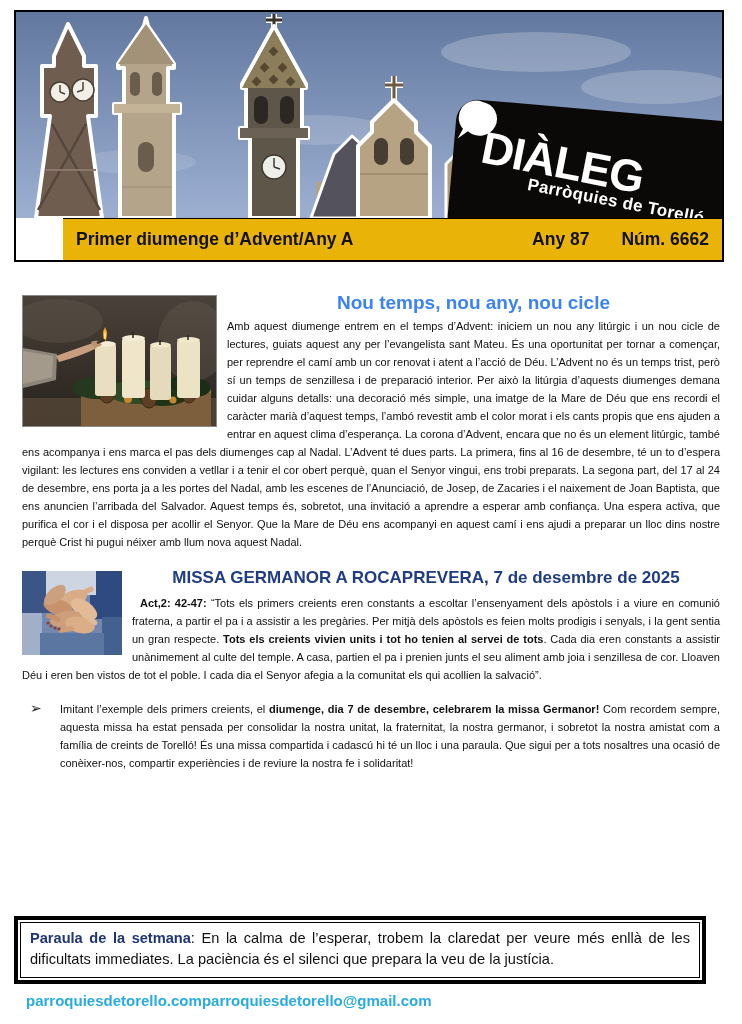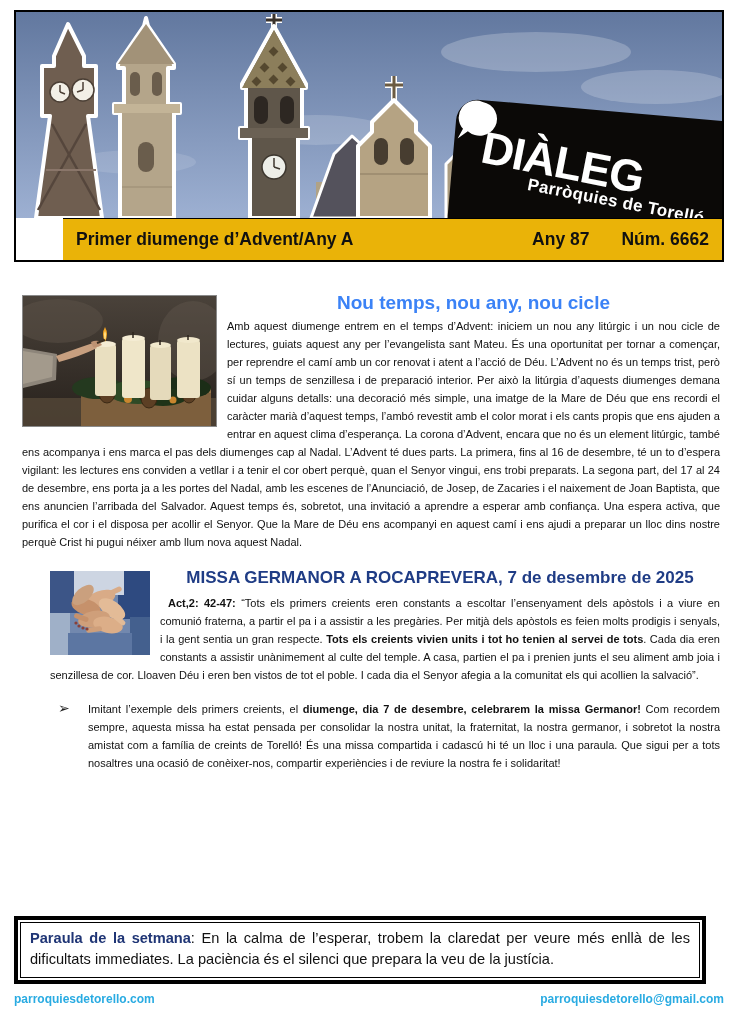--- a/index.html
+++ b/index.html
@@ -21,32 +21,32 @@
   .titlebar .t-date{margin-left:44px;}
   .titlebar .t-right{margin-left:auto;display:flex;gap:32px;}
   
   .content{position:absolute;left:22px;top:292px;width:698px;}
   .body-text{font-size:11px;line-height:18px;text-align:justify;margin:0;}
   h1.a1{color:#3b82f6;font-size:19px;margin:0 0 3px 0;text-align:center;font-weight:bold;}
   h2.a2{color:#1f3c85;font-size:17px;margin:0 0 6px 0;text-align:center;font-weight:bold;}
   .photo{float:left;margin:3px 10px 4px 0;}
   .photo-candles{width:193px;height:130px;border:1px solid #8a8a8a;}
   .photo-hands{width:100px;height:84px;}
-  .sec2{margin-top:17px;margin-left:28px;}
+  .sec2{margin-top:17px;}
   .act{text-indent:8px;}
   .bullet{display:flex;margin-top:16px;clear:both;}
   .bullet .marker{flex:none;width:30px;padding-left:8px;font-size:14px;color:#222;}
   .bullet p{flex:1;}
   
   .word-box{position:absolute;left:14px;top:916px;width:692px;box-sizing:border-box;border:4px solid #000;padding:2px;}
   .word-box-inner{border:1px solid #000;padding:5px 9px 7px;font-size:14.6px;line-height:21px;text-align:justify;}
   .navy{color:#1f3575;font-weight:bold;}
   
-  .footer{position:absolute;left:14px;top:992px;width:710px;display:flex;justify-content:space-between;
-          font-weight:bold;font-size:12px;}
+  .footer{position:absolute;left:26px;top:992px;width:710px;display:flex;
+          font-weight:bold;font-size:15px;}
   .footer a{color:#29abe2;text-decoration:none;cursor:pointer;}
 </style>
 </head>
 <body>
 
 <div class="page">
 
   <div class="masthead">
     <div class="collage">
       <svg width="706" height="206" viewBox="0 0 706 206">

